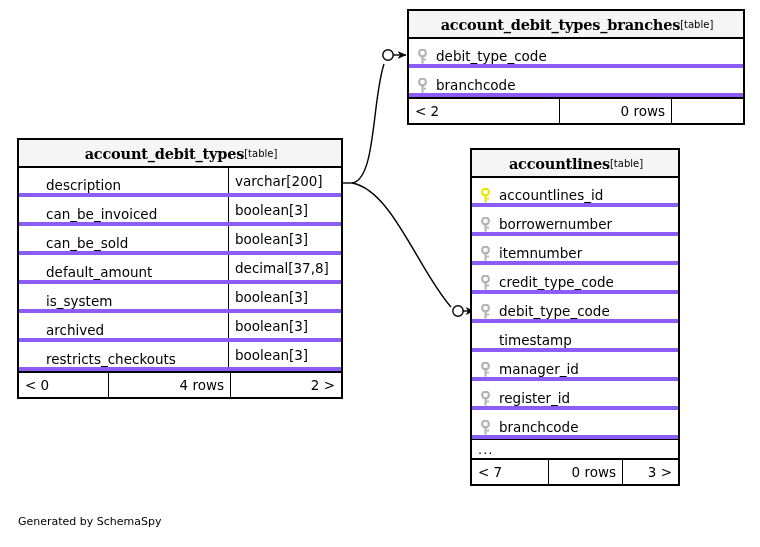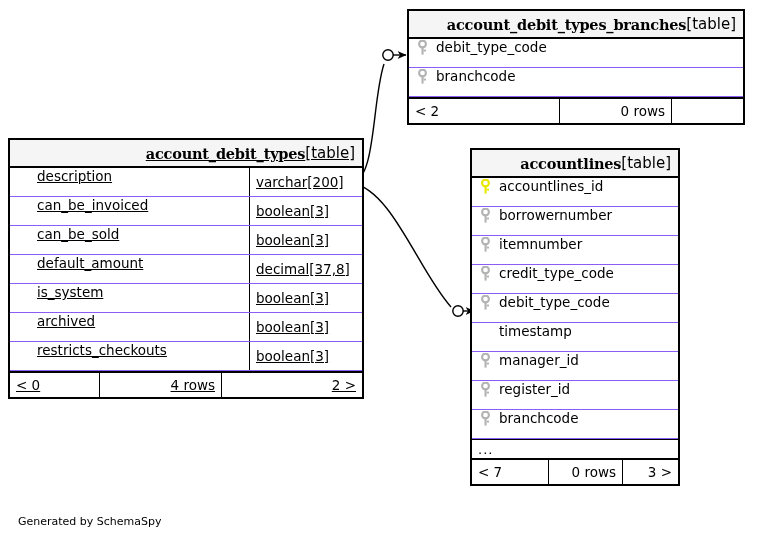--- a/index.html
+++ b/index.html
@@ -34,45 +34,45 @@
   .table-box {
     position: absolute;
     background: #ffffff;
     border: 2px solid #000000;
     box-sizing: border-box;
     z-index: 2;
   }
   .table-head {
     display: flex;
     align-items: center;
-    justify-content: flex-end;
+    justify-content: center;
     background: #f5f5f5;
     border-bottom: 2px solid #000000;
     height: 28px;
     box-sizing: border-box;
     padding: 0 7px 0 9px;
   }
   .table-name {
     font-family: "DejaVu Serif", serif;
     font-weight: bold;
     font-size: 14.5px;
     letter-spacing: -0.2px;
     white-space: nowrap;
   }
   .table-kind {
-    font-size: 15px;
+    font-size: 10px;
     white-space: nowrap;
   }
 
   .col-row {
     display: flex;
-    align-items: flex-start;
+    align-items: flex-end;
     height: 29px;
     box-sizing: border-box;
-    border-bottom: 1px solid #8b5cf6;
+    border-bottom: 4px solid #8b5cf6;
   }
   .col-row:last-of-type {
     border-bottom: none;
   }
   .col-name {
     flex: 1 1 auto;
     display: flex;
     align-items: center;
     padding-left: 7px;
     font-size: 13.5px;
@@ -192,21 +192,21 @@
       </span>
     </div>
 
     <div class="foot-row">
       <div class="foot-cell foot-left" style="width:150px;">&lt; 2</div>
       <div class="foot-cell foot-right" style="width:112px;">0 rows</div>
       <div class="foot-cell foot-right" style="flex:1 1 auto;"></div>
     </div>
   </div>
 
-  <div class="table-box" id="tbl-main" style="left:8px; top:138px; width:356px;text-decoration:underline;">
+  <div class="table-box" id="tbl-main" style="left:17px; top:138px; width:326px;">
     <div class="table-head">
       <span class="table-name">account_debit_types</span>
       <span class="table-kind">[table]</span>
     </div>
 
 
     <div class="col-row">
       <span class="col-name">
         <span class="key blank"></span>
         <span>description</span>

